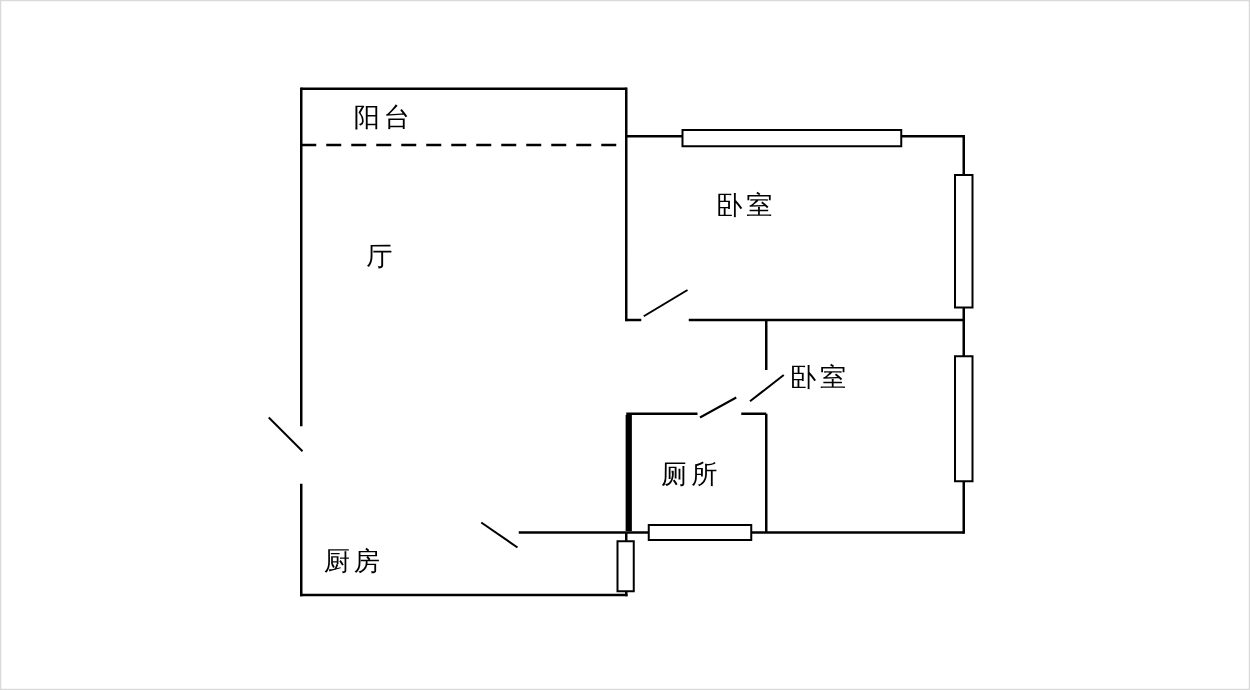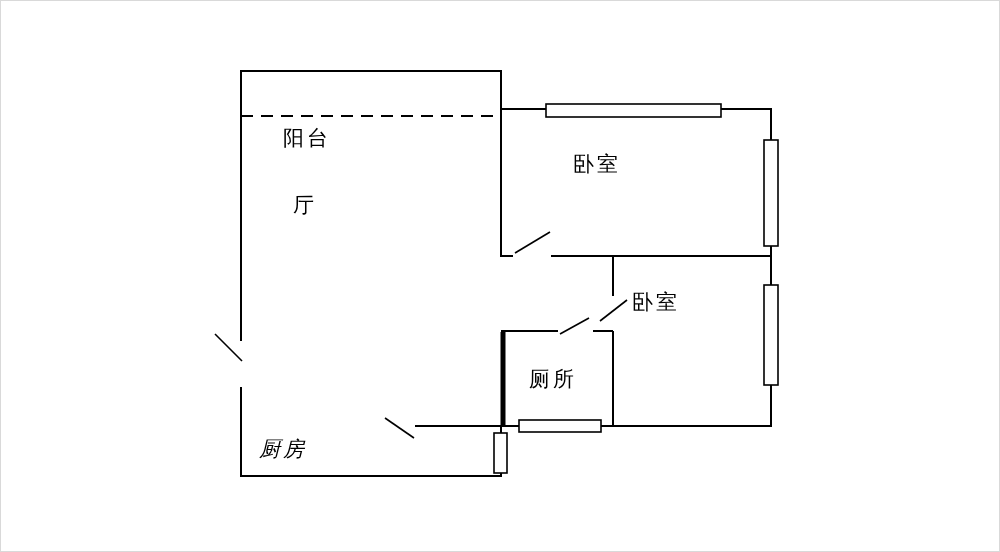--- a/index.html
+++ b/index.html
@@ -92,20 +92,20 @@
     <rect class="win" x="518" y="419" width="82" height="12"></rect>
     <rect class="win" x="493" y="432" width="13" height="40"></rect>
 
     <line class="door" x1="214" y1="333" x2="241" y2="360"></line>
     <line class="door" x1="514" y1="252" x2="549" y2="231"></line>
     <line class="door" x1="599" y1="320" x2="626" y2="299"></line>
     <line class="door" x1="559" y1="333" x2="588" y2="317"></line>
     <line class="door" x1="384" y1="417" x2="413" y2="437"></line>
   </svg>
 
-  <div class="room-label" style="left:282px; top:83px;margin-top:44px;">阳台</div>
+  <div class="room-label" style="left:282px; top:83px;">阳台</div>
   <div class="room-label" style="left:292px; top:194px;">厅</div>
   <div class="room-label" style="left:572px; top:153px;">卧室</div>
   <div class="room-label" style="left:631px; top:291px;">卧室</div>
   <div class="room-label" style="left:528px; top:368px;">厕所</div>
-  <div class="room-label" style="left:258px; top:438px;font-style:italic;">厨房</div>
+  <div class="room-label" style="left:258px; top:438px;">厨房</div>
 
 </div>
 
 </body></html>

